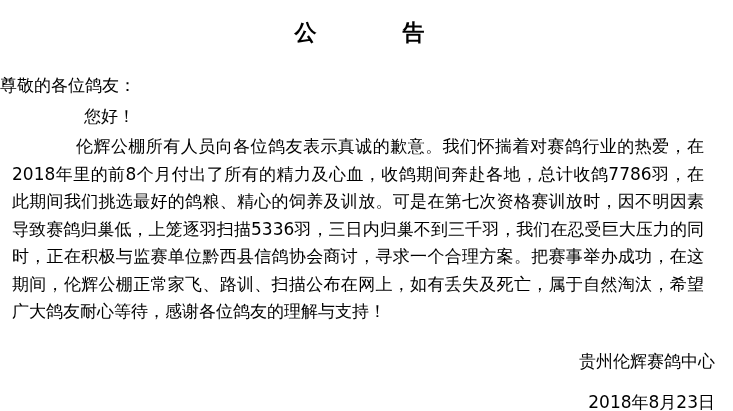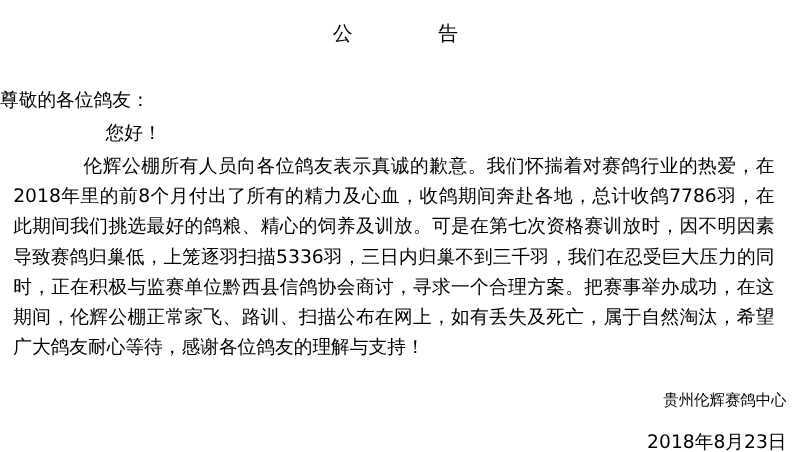--- a/index.html
+++ b/index.html
@@ -15,51 +15,51 @@
     overflow: hidden;
   }
   .page {
     position: relative;
     width: 733px;
     height: 411px;
     box-sizing: border-box;
   }
   .doc-title {
     text-align: center;
-    font-size: 18px;
-    font-weight: normal;
+    font-size: 22px;
+    font-weight: bold;
     letter-spacing: 14px;
     margin-top: 20px;
-    margin-bottom: 36px;
+    margin-bottom: 26px;
     line-height: 1.2;
   }
   .salutation {
     font-size: 17px;
     padding-left: 0;
     line-height: 1.55;
     margin-bottom: 4px;
   }
   .greeting {
     font-size: 17px;
-    padding-left: 28px;
+    padding-left: 16px;
     text-indent: 68px;
     line-height: 1.55;
     margin-bottom: 4px;
   }
   .body-text {
     font-size: 17px;
     padding-left: 12px;
     padding-right: 29px;
     line-height: 1.62;
     text-indent: 64px;
     text-align: justify;
     text-justify: inter-ideograph;
   }
   .signature {
-    font-size: 14px;
+    font-size: 17px;
     text-align: right;
     padding-right: 18px;
     margin-top: 22px;
     line-height: 1.6;
   }
   .date {
     font-size: 17px;
     text-align: right;
     padding-right: 18px;
     margin-top: 14px;

